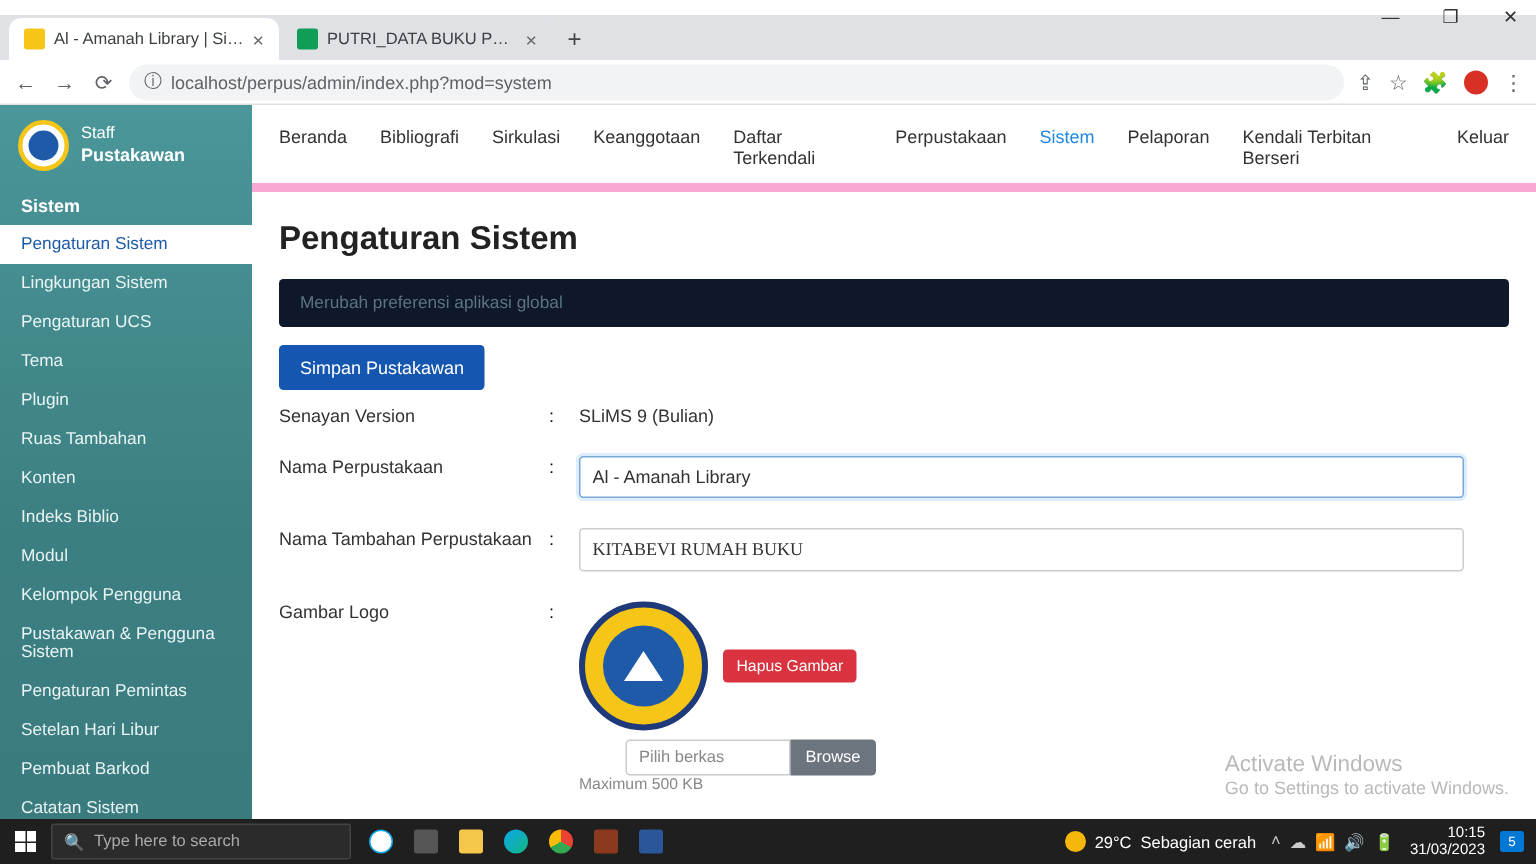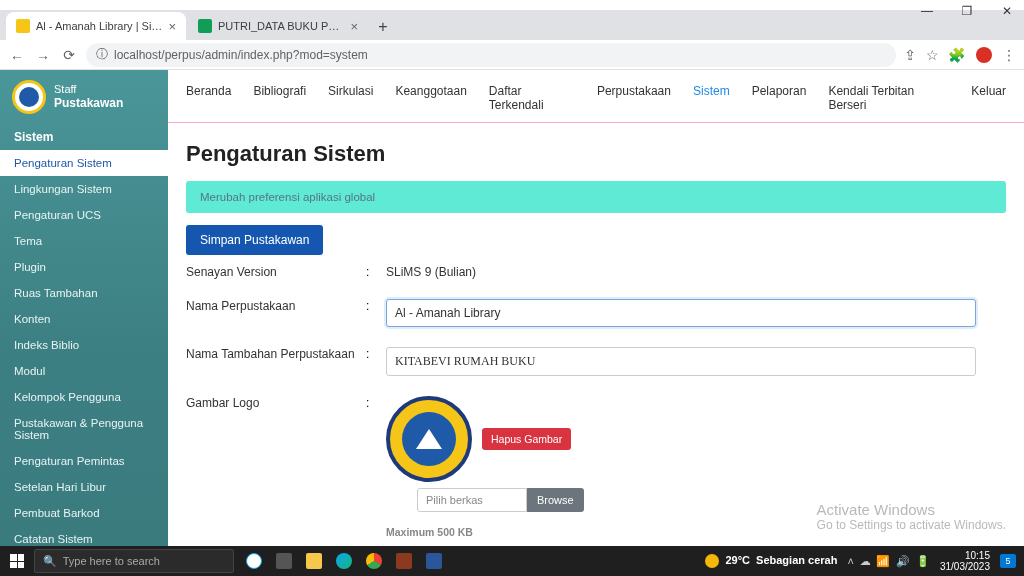--- a/index.html
+++ b/index.html
@@ -39,57 +39,57 @@
   .brand-logo-inner { width:20px; height:20px; border-radius:50%; background:#1e5aa8; }
   .brand-text { font-size:11px; line-height:1.2; }
   .brand-text b { font-size:12px; }
   .side-head { padding: 6px 14px; font-size:12px; font-weight:600; }
   .side-item { padding: 7px 14px; font-size:11.5px; cursor:pointer; }
   .side-item.active { background:#fff; color:#1e5aa8; }
   .side-item:not(.active) { color:#e8f3f3; }
 
   
   .main { flex:1; background:#fff; overflow-y:auto; }
-  .topnav { display:flex; gap: 22px; padding: 14px 18px 10px 18px; border-bottom:1px solid #f9a8d4; font-size:12px; color:#333; }
+  .topnav { display:flex; gap: 22px; padding: 14px 18px 10px 18px; border-bottom:6px solid #f9a8d4; font-size:12px; color:#333; }
   .topnav a { text-decoration:none; color:#333; cursor:pointer; }
   .topnav a.active { color:#1e88e5; }
   .content { padding: 8px 18px 12px 18px; }
   h2 { font-size:22px; font-weight:600; color:#222; margin: 10px 0 14px 0; }
-  .desc-bar { background:#5eead4; color:#4a6; color:#5b7a8a; font-size:11.5px; padding: 10px 14px; border-radius:3px; margin-bottom:12px; color:#5a7480;}
+  .desc-bar { background:#0f172a; color:#4a6; color:#5b7a8a; font-size:11.5px; padding: 10px 14px; border-radius:3px; margin-bottom:12px; color:#5a7480;}
   .btn-primary { background:#1557b0; color:#fff; border:none; padding:8px 14px; font-size:12px; border-radius:3px; cursor:pointer; }
   .form-row { display:flex; align-items:flex-start; padding: 10px 0; font-size:12px; }
   .form-label { width: 180px; color:#333; }
   .form-colon { width: 20px; }
   .form-val { flex:1; color:#333; }
   .text-input { width: 590px; border:1px solid #7aa7d9; border-radius:3px; padding:6px 8px; font-size:12px; color:#333; outline:none; box-shadow:0 0 0 2px rgba(30,136,229,0.15);}
   .text-input.plain { border:1px solid #ccc; box-shadow:none;font-family:Liberation Serif, serif; }
   .logo-block { display:flex; align-items:center; gap:10px; }
   .logo-img { width:86px; height:86px; border-radius:50%; background:#f5c518; border:4px solid #1e3a7a; display:flex; align-items:center; justify-content:center; position:relative; }
   .logo-img-inner { width:54px; height:54px; border-radius:50%; background:#1e5aa8; display:flex; align-items:center; justify-content:center; }
   .logo-wing { width:26px; height:20px; background:#fff; clip-path: polygon(50% 0,100% 100%,0 100%); }
   .btn-danger { background:#d9333f; color:#fff; border:none; padding:5px 9px; font-size:10.5px; border-radius:3px; cursor:pointer; }
   .file-row { display:flex; align-items:flex-end; margin-top:6px;padding-left:31px; }
   .file-input { border:1px solid #ccc; border-radius:3px 0 0 3px; padding:5px 8px; font-size:11px; color:#888; width:110px; }
   .btn-browse { background:#6c757d; color:#fff; border:none; padding:6px 10px; font-size:11px; border-radius:0 3px 3px 0; cursor:pointer; }
-  .hint { font-size:10.5px; color:#888; margin-top:14px;font-weight:bold; }
+  .hint { font-size:10.5px; color:#888; margin-top:0; }
 
   .activate { position:absolute; right:18px; bottom:44px; text-align:left; color:#b9b9b9; font-size:12px; }
   .activate .t1 { font-size:15px; }
 
   
   .taskbar { position:absolute; bottom:0; left:0; right:0; height:30px; background:#1f1f1f; display:flex; align-items:center; color:#fff; font-size:11px; }
   .tb-start { width:34px; height:30px; display:flex; align-items:center; justify-content:center; color:#fff; }
   .win-logo { width:14px; height:14px; display:grid; grid-template-columns:1fr 1fr; grid-template-rows:1fr 1fr; gap:1px; }
   .win-logo div { background:#fff; }
   .tb-search { background:#2b2b2b; border:1px solid #444; height:24px; width:200px; display:flex; align-items:center; padding:0 8px; color:#aaa; border-radius:2px;}
   .tb-icons { display:flex; align-items:center; gap:2px; margin-left:6px; }
   .tb-ico { width:28px; height:30px; display:flex; align-items:center; justify-content:center; }
   .tb-ico .sq { width:16px; height:16px; border-radius:2px; }
   .tb-right { margin-left:auto; display:flex; align-items:center; gap:10px; padding-right:8px; }
-  .weather { display:flex; align-items:flex-start; gap:6px;font-weight:bold; }
+  .weather { display:flex; align-items:flex-end; gap:6px; }
   .sun { width:14px; height:14px; border-radius:50%; background:#f5b70a; }
   .tray { display:flex; align-items:center; gap:6px; color:#ccc; }
   .clock { text-align:right; line-height:1.1; font-size:10px; }
   .notif { background:#0078d4; border-radius:2px; width:16px; height:14px; font-size:9px; display:flex; align-items:center; justify-content:center;}
 </style>
 </head>
 <body>
 
 <div class="win-titlebar"></div>
 

